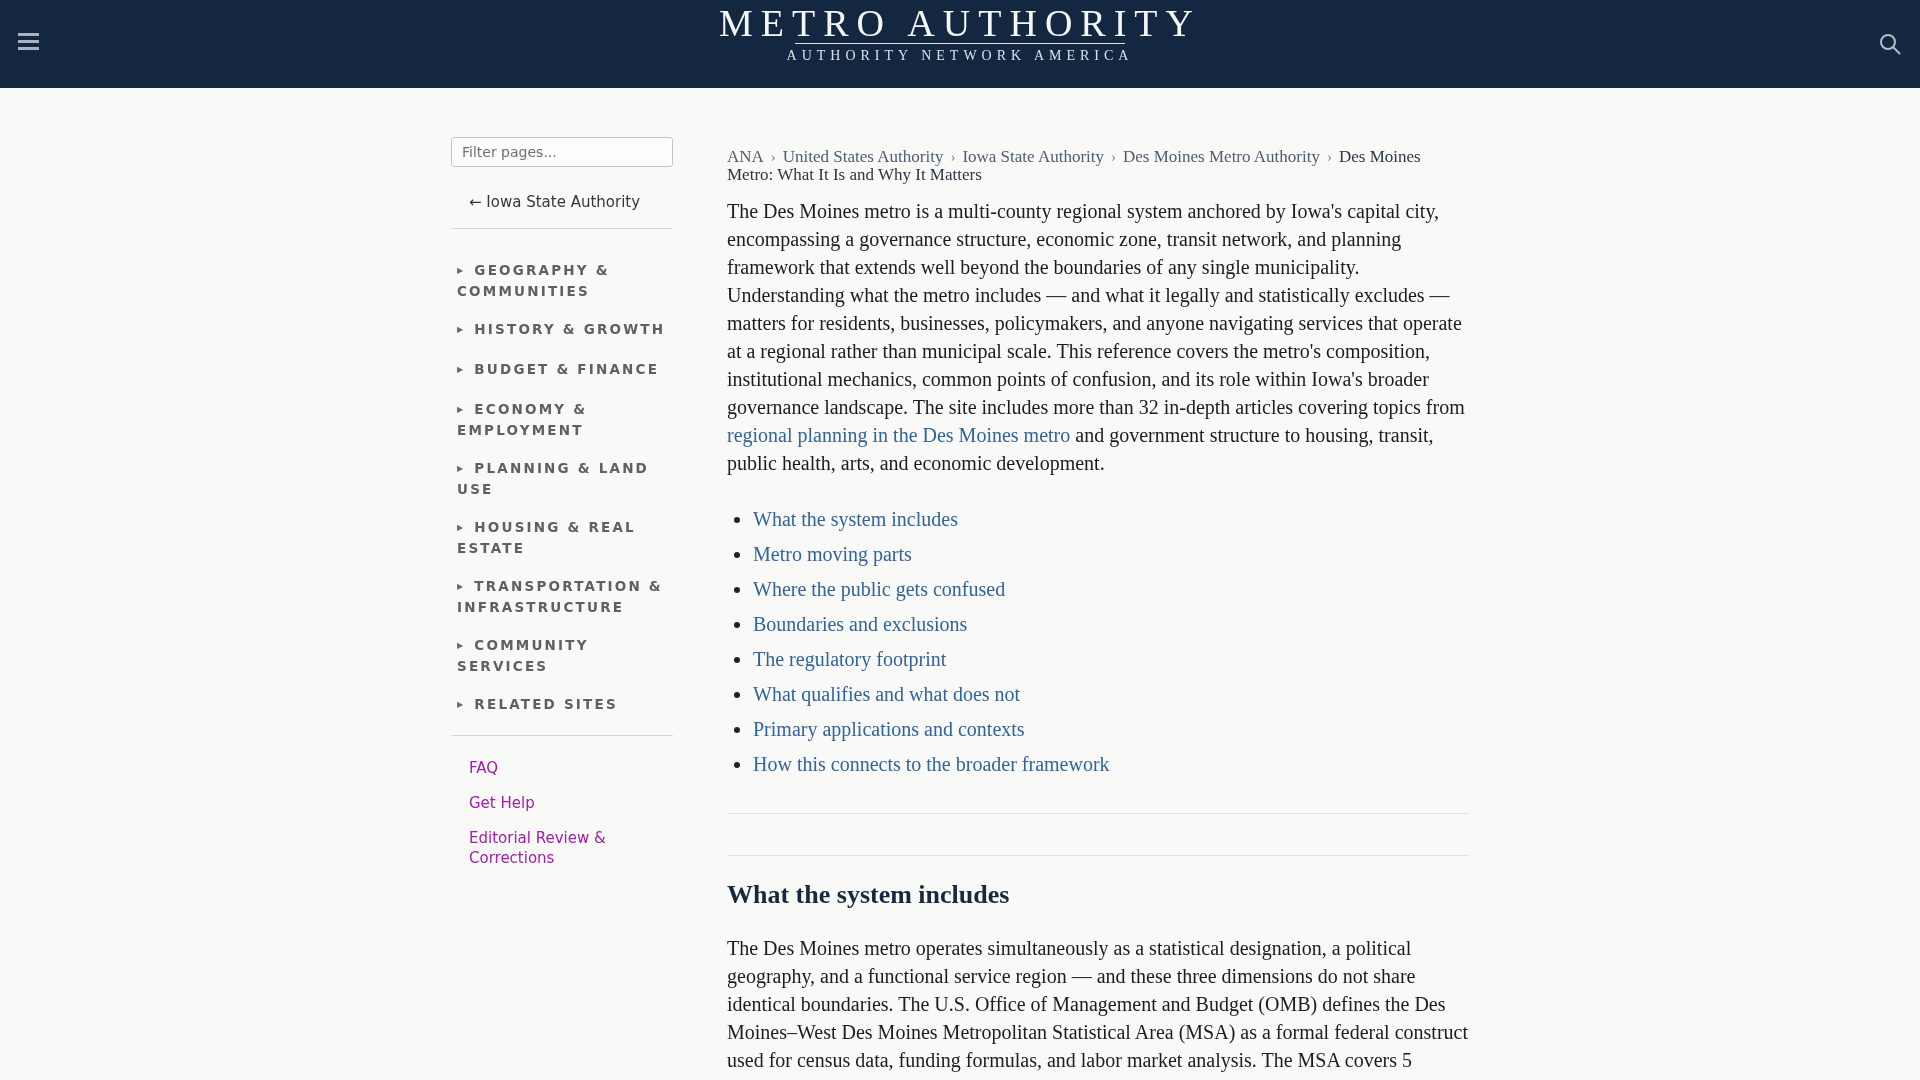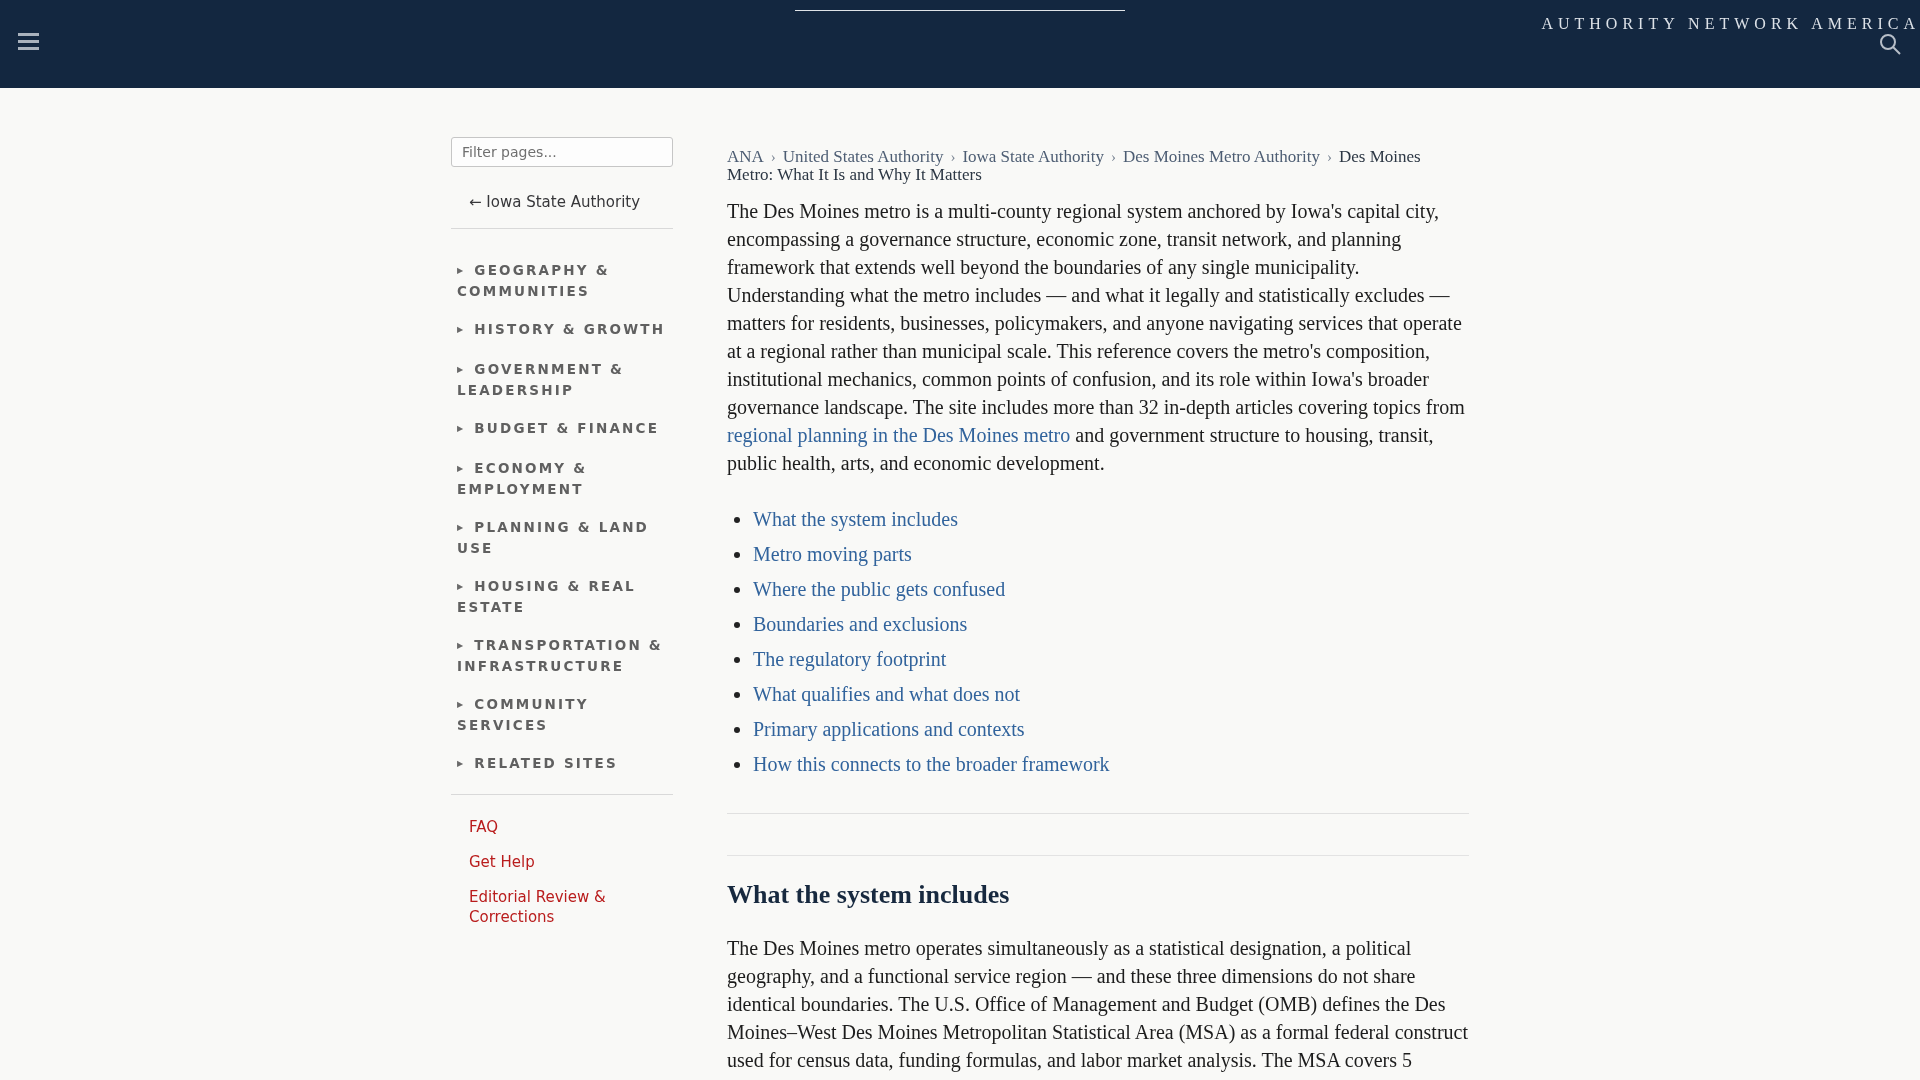--- a/index.html
+++ b/index.html
@@ -7,42 +7,42 @@
   body { font-family:"Liberation Serif", serif; }
 
   
   .site-header { position:relative; height:88px; background:#132740; }
   .menu-btn { position:absolute; left:18px; top:33px; width:21px; cursor:pointer; }
   .menu-btn .bar { height:3px; background:#a9b2bd; margin-bottom:4px; }
   .brand { text-align:center; padding-top:7px; color:#f4f6f8; }
   .brand-l1 { font-size:29px; letter-spacing:8px; line-height:30px; white-space:nowrap; }
   .brand-l2 { font-size:38px; letter-spacing:8px; line-height:33px; white-space:nowrap; }
   .brand-rule { width:330px; height:1px; background:#dfe3e8; margin:3px auto 4px; }
-  .brand-tag { font-size:16px; letter-spacing:5px; color:#dde2e8; white-space:nowrap;text-align:right; }
+  .brand-tag { font-size:14px; letter-spacing:5px; color:#dde2e8; white-space:nowrap; }
   .search-btn { position:absolute; right:16px; top:30px; width:28px; height:28px; cursor:pointer; }
 
   
   .container { width:1018px; margin:0 auto; display:flex; gap:54px; }
 
   
   .sidebar { width:222px; flex-shrink:0; padding-top:49px;
              font-family:"DejaVu Sans","Liberation Sans",sans-serif; }
   .filter-input { width:100%; height:30px; border:1px solid #c6c6c6; border-radius:3px;
                   padding:0 10px; font-size:14px; color:#444; background:#fdfdfd;
                   font-family:"DejaVu Sans","Liberation Sans",sans-serif; outline:none; }
   .filter-input::placeholder { color:#6f6f6f; }
   .back-link { display:block; margin:26px 0 0 18px; font-size:15px; color:#37373a;
                text-decoration:none; cursor:pointer; }
   .side-rule { border:none; border-top:1px solid #d9d9d9; margin:17px 0 0; }
   .nav { list-style:none; margin-top:32px; }
   .nav-item { font-size:13.5px; font-weight:700; letter-spacing:2.2px; color:#606060;
               line-height:19px; margin-bottom:19px; padding-left:6px; cursor:pointer; }
   .nav-item .tri { font-size:8px; margin-right:9px; position:relative; top:-2px; color:#6a6a6a; }
   .side-footer { list-style:none; margin-top:22px; padding-left:18px; }
-  .side-footer li { font-size:15px; color:#b91c1c; line-height:20px; margin-bottom:15px; cursor:pointer; }
+  .side-footer li { font-size:15px; color:#a21caf; line-height:20px; margin-bottom:15px; cursor:pointer; }
 
   
   .main { flex:1; padding-top:60px; }
   .breadcrumb { font-size:17px; color:#4d5d73; line-height:18px; }
   .breadcrumb a { color:#4d5d73; text-decoration:none; cursor:pointer; }
   .breadcrumb .sep { color:#7e8896; margin:0 7px; font-size:15px; }
   .breadcrumb .current { color:#2c3744; }
   .intro-para { margin-top:13px; font-size:20px; line-height:28px; color:#1c1c1c; }
   a.body-link { color:#31639c; text-decoration:none; cursor:pointer; }
   .toc { margin:28px 0 0; padding-left:26px; }
@@ -55,20 +55,21 @@
 </head>
 <body>
 
 <header class="site-header">
   <div class="menu-btn">
     <div class="bar"></div>
     <div class="bar"></div>
     <div class="bar"></div>
   </div>
   <div class="brand">
+    <div class="brand-l2">METRO AUTHORITY</div>
     <div class="brand-rule"></div>
     <div class="brand-tag">AUTHORITY NETWORK AMERICA</div>
   </div>
   <div class="search-btn">
     <svg width="28" height="28" viewBox="0 0 28 28">
       <circle cx="12" cy="12" r="7" fill="none" stroke="#b7bec8" stroke-width="2"></circle>
       <line x1="17" y1="17" x2="24" y2="24" stroke="#b7bec8" stroke-width="2"></line>
     </svg>
   </div>
 </header>
@@ -79,21 +80,20 @@
     <input class="filter-input" type="text" placeholder="Filter pages..." style="">
     <a class="back-link"><span>←</span>&nbsp;<span>Iowa State Authority</span></a>
     <hr class="side-rule">
     <ul class="nav">
 
         <li class="nav-item"><span class="tri">▶</span><span>GEOGRAPHY &amp; COMMUNITIES</span></li>
 
         <li class="nav-item"><span class="tri">▶</span><span>HISTORY &amp; GROWTH</span></li>
 
 
-        <li class="nav-item"><span class="tri">▶</span><span>GOVERNMENT &amp; LEADERSHIP</span></li>
 
         <li class="nav-item"><span class="tri">▶</span><span>BUDGET &amp; FINANCE</span></li>
 
         <li class="nav-item"><span class="tri">▶</span><span>ECONOMY &amp; EMPLOYMENT</span></li>
 
         <li class="nav-item"><span class="tri">▶</span><span>PLANNING &amp; LAND USE</span></li>
 
         <li class="nav-item"><span class="tri">▶</span><span>HOUSING &amp; REAL ESTATE</span></li>
 
         <li class="nav-item"><span class="tri">▶</span><span>TRANSPORTATION &amp; INFRASTRUCTURE</span></li>

